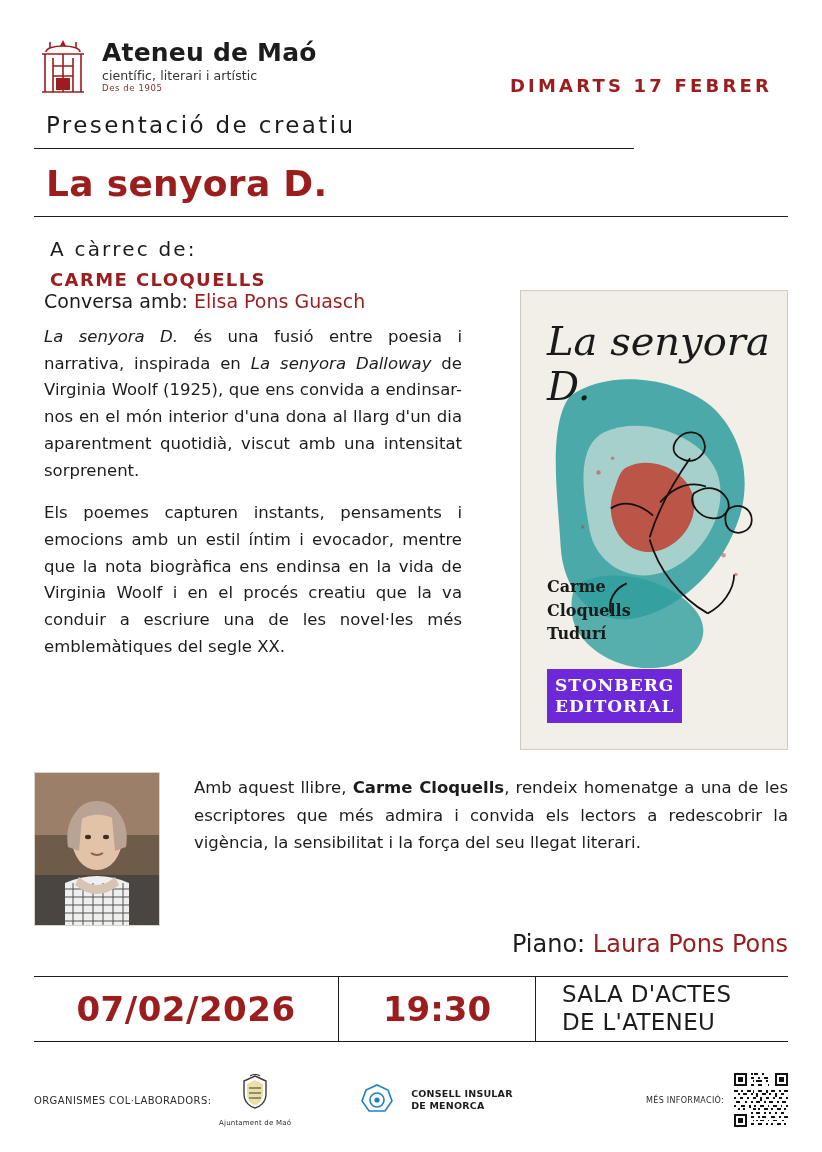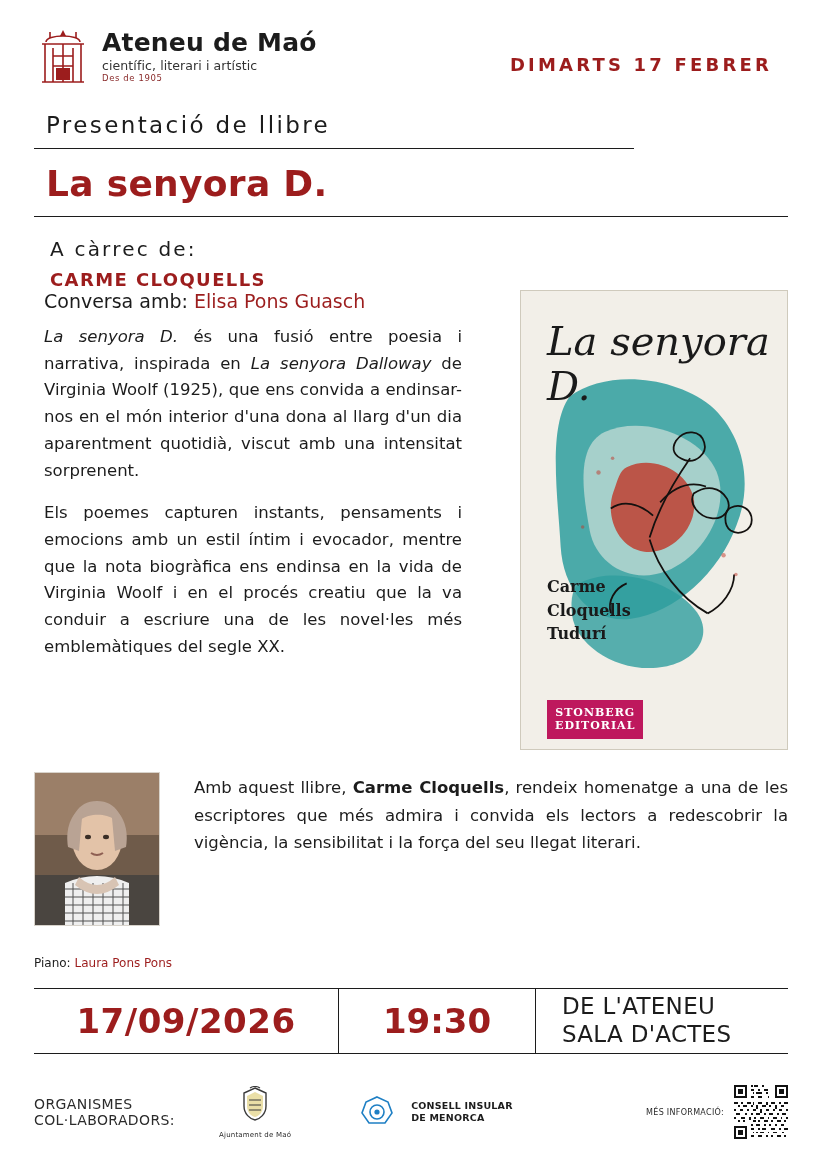--- a/index.html
+++ b/index.html
@@ -19,21 +19,21 @@
     width: 822px;
     height: 1152px;
     box-sizing: border-box;
     padding: 24px 34px 0 34px;
     position: relative;
   }
 
   
   .header {
     display: flex;
-    align-items: flex-start;
+    align-items: flex-end;
     justify-content: flex-start;
     height: 72px;
   }
   .brand {
     display: flex;
     align-items: flex-start;
     gap: 10px;
   }
   .brand-logo {
     width: 58px;
@@ -188,26 +188,26 @@
     font-family: "DejaVu Serif", serif;
     font-weight: bold;
     font-size: 16px;
     line-height: 1.45;
     color: #1a1a1a;
     z-index: 4;
   }
   .cover-pub {
     position: absolute;
     left: 26px;
-    bottom: 10px;
-    background: #be185d;
+    bottom: 26px;
+    background: #6d28d9;
     color: #ffffff;
     font-family: "DejaVu Serif", serif;
     font-weight: bold;
-    font-size: 11px;
+    font-size: 17px;
     letter-spacing: 1px;
     line-height: 1.25;
     padding: 6px 8px;
     text-align: center;
     z-index: 4;
   }
 
   
   .author-block {
     display: flex;
@@ -226,23 +226,23 @@
   }
   .author-text {
     font-size: 16.5px;
     line-height: 1.68;
     color: #1c1c1c;
     text-align: justify;
     padding-top: 2px;
   }
   .author-text b { font-weight: bold; }
   .piano {
-    text-align: left;
-    font-size: 12px;
-    margin-top: 30px;
+    text-align: right;
+    font-size: 24px;
+    margin-top: 4px;
     color: #1c1c1c;
   }
   .piano .name { color: #9c1d1d; }
 
   
   .info-bar {
     display: flex;
     align-items: stretch;
     margin-top: 18px;
     border-top: 1.6px solid #1c1c1c;
@@ -281,21 +281,21 @@
   }
 
   
   .collab {
     display: flex;
     align-items: center;
     margin-top: 26px;
     height: 64px;
   }
   .collab-label {
-    font-size: 14px;
+    font-size: 10px;
     letter-spacing: 0.4px;
     color: #2b2b2b;
     width: 185px;
   }
   .collab-logos {
     display: flex;
     align-items: center;
     gap: 70px;
     flex: 1;
   }
@@ -361,21 +361,21 @@
       </div>
       <div class="brand-text">
         <div class="brand-title">Ateneu de Maó</div>
         <div class="brand-sub">científic, literari i artístic</div>
         <div class="brand-since">Des de 1905</div>
       </div>
     </div>
     <div class="date-head">DIMARTS 17 FEBRER</div>
   </div>
 
-  <div class="kicker">Presentació de llibre</div>
+  <div class="kicker">Presentació de creatiu</div>
   <hr class="rule short">
 
   <div class="main-title">La senyora D.</div>
   <hr class="rule full">
 
   <div class="by-label">A càrrec de:</div>
   <div class="by-name">CARME CLOQUELLS</div>
 
   <div class="body-wrap">
     <div class="col-left">
@@ -457,26 +457,26 @@
       <span>Amb aquest llibre, </span><b>Carme Cloquells</b><span>, rendeix homenatge a una de les escriptores que més admira i convida els lectors a redescobrir la vigència, la sensibilitat i la força del seu llegat literari.</span>
     </div>
   </div>
 
   <div class="piano">
     <span>Piano:</span>
     <span class="name">Laura Pons Pons</span>
   </div>
 
   <div class="info-bar">
-    <div class="info-cell info-date">17/09/2026</div>
+    <div class="info-cell info-date">07/02/2026</div>
     <div class="info-cell info-time">19:30</div>
     <div class="info-cell info-place">
       <div>
+        <div>SALA D'ACTES</div>
         <div>DE L'ATENEU</div>
-        <div>SALA D'ACTES</div>
       </div>
     </div>
   </div>
 
   <div class="collab">
     <div class="collab-label">ORGANISMES COL·LABORADORS:</div>
     <div class="collab-logos">
       <div class="logo-ajuntament">
         <svg width="34" height="36" viewBox="0 0 34 36" aria-hidden="true">
           <path d="M17 2 L28 7 L28 20 C28 28, 22 33, 17 34 C12 33, 6 28, 6 20 L6 7 Z" fill="none" stroke="#3a3a3a" stroke-width="1.4"></path>

